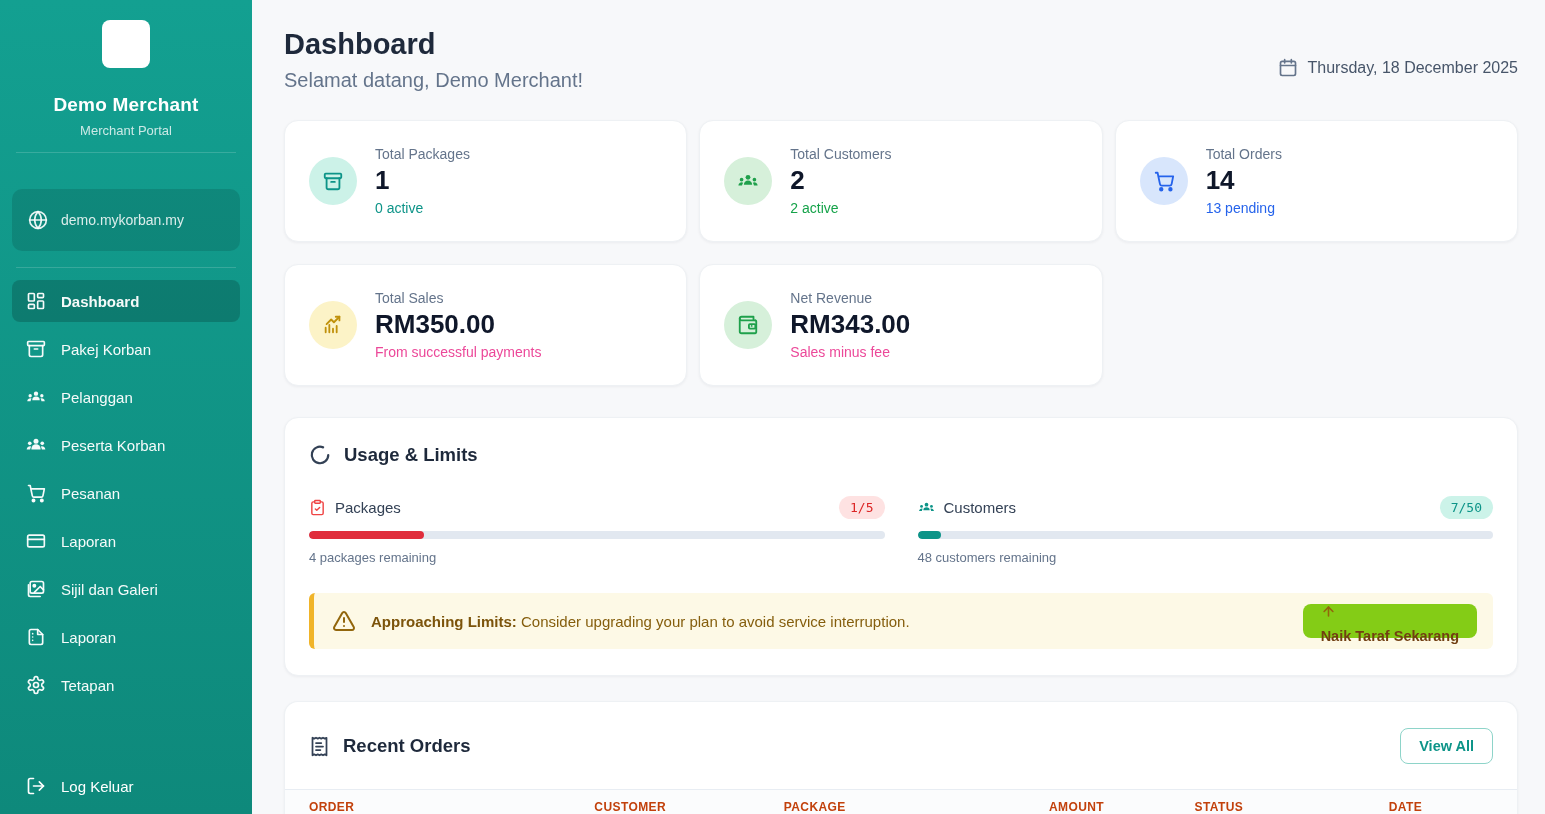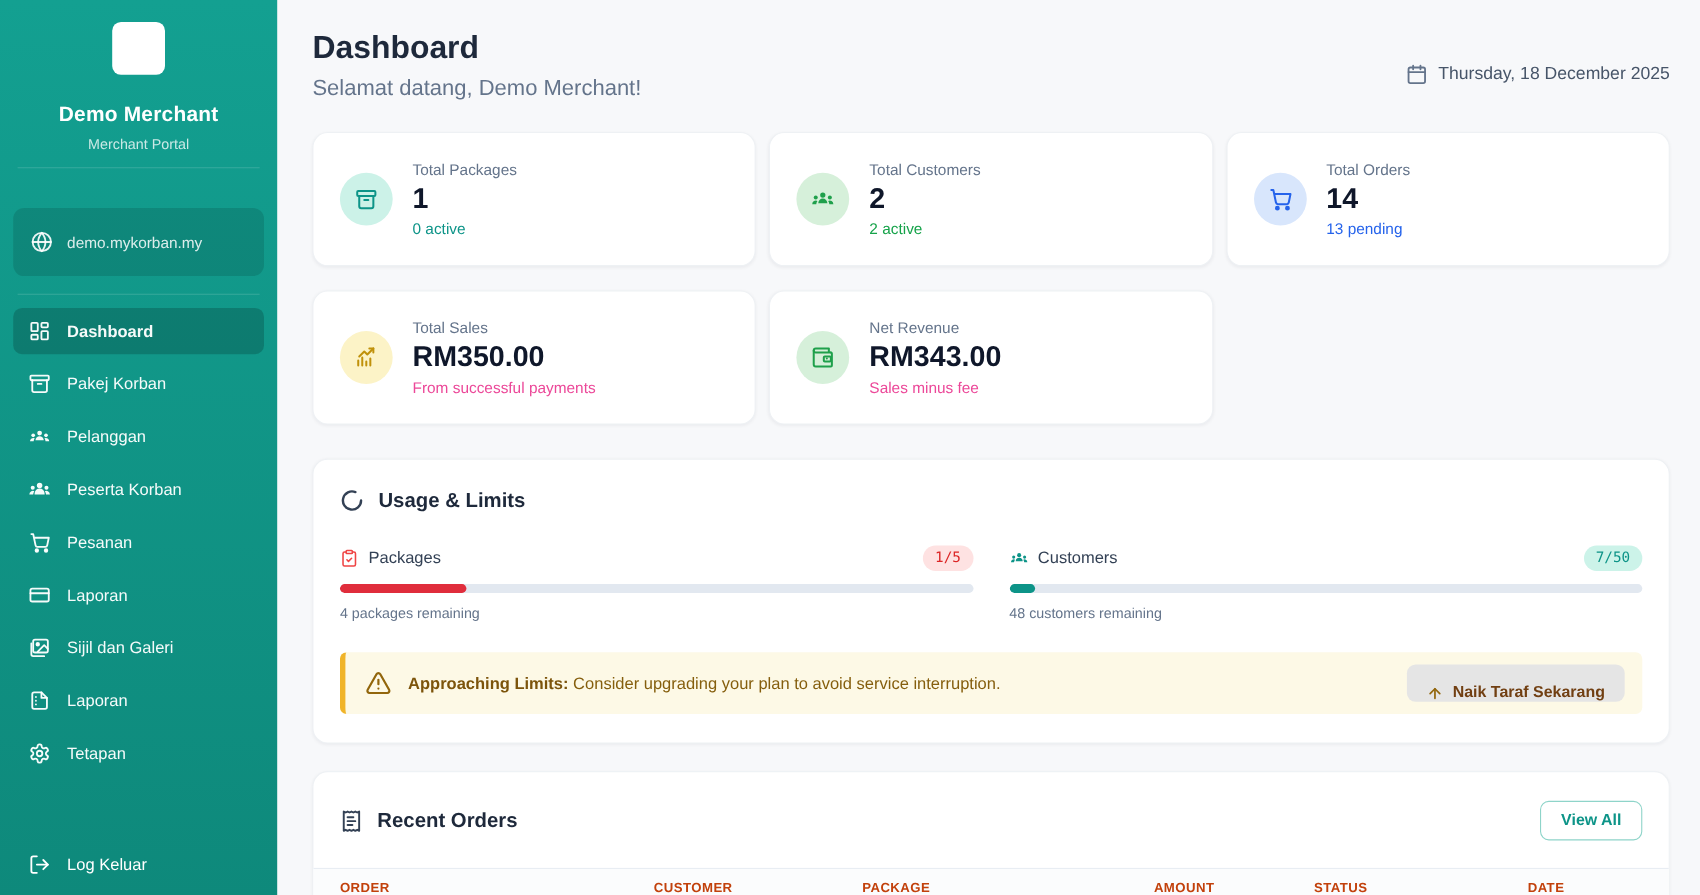--- a/index.html
+++ b/index.html
@@ -98,24 +98,24 @@
   .remaining { font-size:13px; color:#64748b; margin-top:11px; }
 
   .warning {
     background:#fdf9e6; border-left:5px solid #f0b429; border-radius:6px;
     padding:11px 16px 11px 18px; display:flex; align-items:center; gap:15px; min-height:54px;
   }
   .warning .icon { color:#92660c; flex-shrink:0; }
   .warning-text { font-size:15px; color:#855e0d; }
   .warning-text b { color:#7c540b; }
   .upgrade-btn {
-    margin-left:auto; background:#e5e5e5; color:#713f12; font-weight:700; font-size:14.5px;
+    margin-left:auto; background:#84cc16; color:#713f12; font-weight:700; font-size:14.5px;
     font-family:"Liberation Sans", sans-serif;
     padding:0 18px; height:34px; border-radius:8px; border:none; display:flex;
-    align-items:flex-end; gap:9px; cursor:pointer; flex-shrink:0;
+    align-items:flex-start; gap:9px; cursor:pointer; flex-shrink:0;flex-direction:column;
   }
 
   
   .orders-card {
     background:#fff; border:1px solid #eef1f4; border-bottom:none;
     border-radius:14px 14px 0 0; box-shadow:0 1px 3px rgba(16,24,40,.05);
   }
   .orders-head { display:flex; justify-content:space-between; align-items:center; padding:26px 24px 25px; }
   .view-all-btn {
     border:1px solid #8ed4c9; color:#0d9488; background:#fff; padding:0 18px; height:36px;

